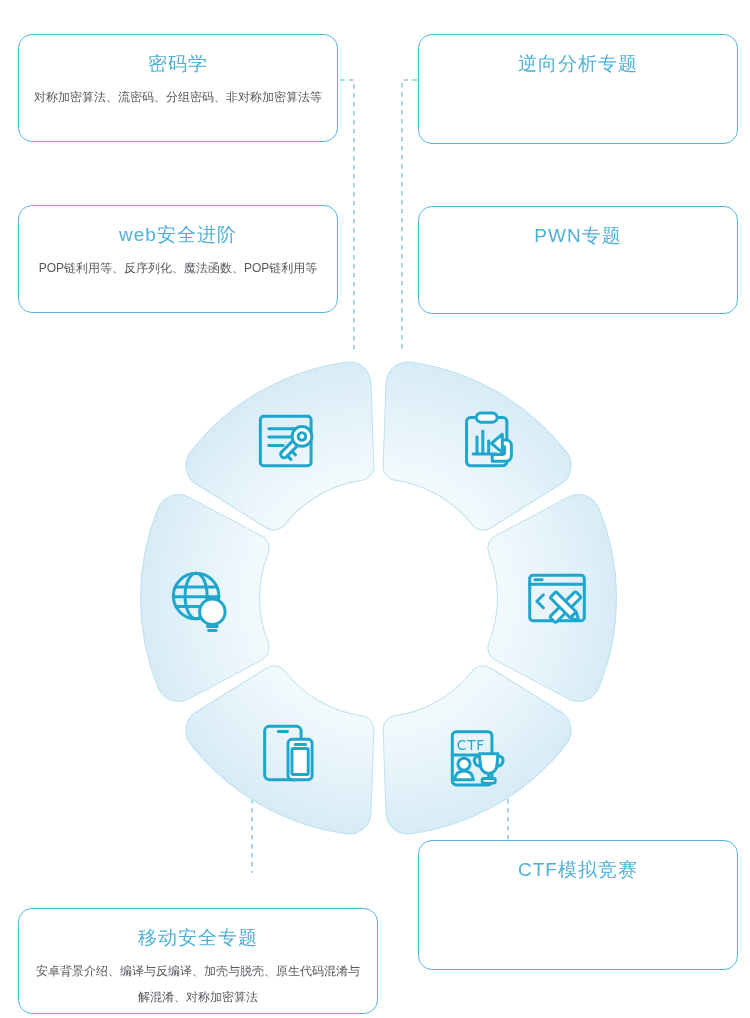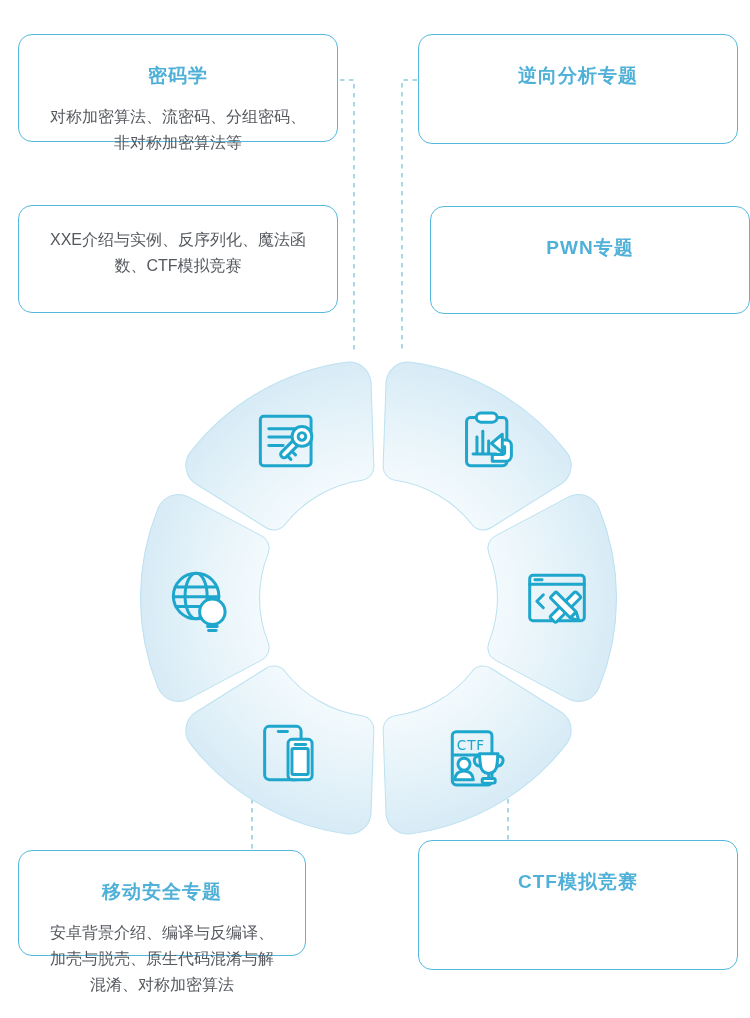--- a/index.html
+++ b/index.html
@@ -2,23 +2,23 @@
 <html style="--accent: #4fb0d8; --card-border: #54b8de; --body-text: #55595e; --icon: #1ea6cc; --segment-border: #bce1f0; --segment-inner: #f3fafd; --segment-outer: #d7ebf6; --connector: #a6d8ea;"><head>
 <meta charset="utf-8">
 <style>
   html,body{margin:0;padding:0;background:#ffffff;}
   .stage{position:relative;width:750px;height:1018px;overflow:hidden;
          font-family:"Liberation Sans","DejaVu Sans",sans-serif;background:#fff;}
   .ring-layer{position:absolute;left:0;top:0;}
   .card{position:absolute;box-sizing:border-box;background:#fff;
         border:1.5px solid var(--card-border,#54b8de);border-radius:14px;
         text-align:center;padding:13px 12px 0;}
-  .card-title{margin:16px;font-size:19px;line-height:24px;font-weight:700;
+  .card-title{margin:4px;font-size:19px;line-height:24px;font-weight:400;
               color:var(--accent,#4fb0d8);letter-spacing:1px;}
-  .card-body{margin:8px 16px 0;font-size:16px;line-height:26px;
+  .card-body{margin:8px 0 0;font-size:12px;line-height:26px;
              color:var(--body-text,#55595e);}
   .ic{stroke:var(--icon,#1ea6cc);stroke-width:2.3;fill:none;
       stroke-linecap:round;stroke-linejoin:round;}
   .icf{fill:#ffffff;}
   .seg{stroke:var(--segment-border,#bce1f0);stroke-width:1;}
   .connector{stroke:var(--connector,#a6d8ea);stroke-width:2;
              stroke-dasharray:4.5 4.5;fill:none;}
   .ctf-text{fill:var(--icon,#1ea6cc);font-family:"DejaVu Sans","Liberation Sans",sans-serif;
             font-size:10.5px;font-weight:500;letter-spacing:0.6px;}
 </style>
@@ -130,28 +130,29 @@
   <div class="card" style="left:18px;top:34px;width:320px;height:108px;">
     <h3 class="card-title">密码学</h3>
     <p class="card-body">对称加密算法、流密码、分组密码、非对称加密算法等</p>
   </div>
 
   <div class="card" style="left:418px;top:34px;width:320px;height:110px;">
     <h3 class="card-title">逆向分析专题</h3>
   </div>
 
   <div class="card" style="left:18px;top:205px;width:320px;height:108px;">
-    <p class="card-body">XXE介绍与实例、反序列化、魔法函数、CTF模拟竞赛</p>
+    <h3 class="card-title">web安全进阶</h3>
+    <p class="card-body">POP链利用等、反序列化、魔法函数、POP链利用等</p>
   </div>
 
-  <div class="card" style="left:430px;top:206px;width:320px;height:108px;">
+  <div class="card" style="left:418px;top:206px;width:320px;height:108px;">
     <h3 class="card-title">PWN专题</h3>
   </div>
 
-  <div class="card" style="left:18px;top:850px;width:288px;height:106px;">
+  <div class="card" style="left:18px;top:908px;width:360px;height:106px;">
     <h3 class="card-title">移动安全专题</h3>
     <p class="card-body">安卓背景介绍、编译与反编译、加壳与脱壳、原生代码混淆与解混淆、对称加密算法</p>
   </div>
 
   <div class="card" style="left:418px;top:840px;width:320px;height:130px;">
     <h3 class="card-title">CTF模拟竞赛</h3>
   </div>
 
 </div>
 

